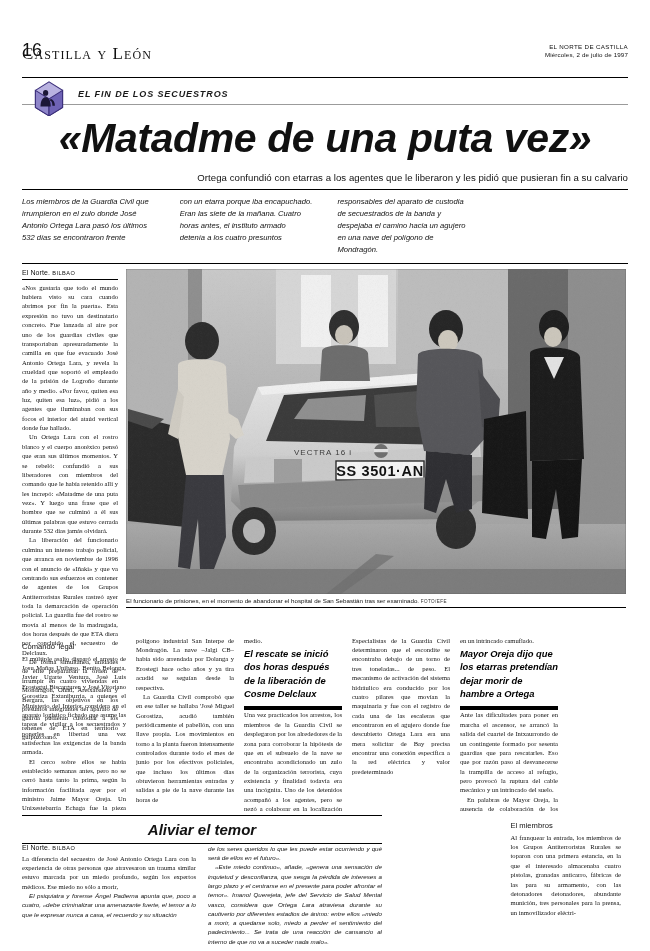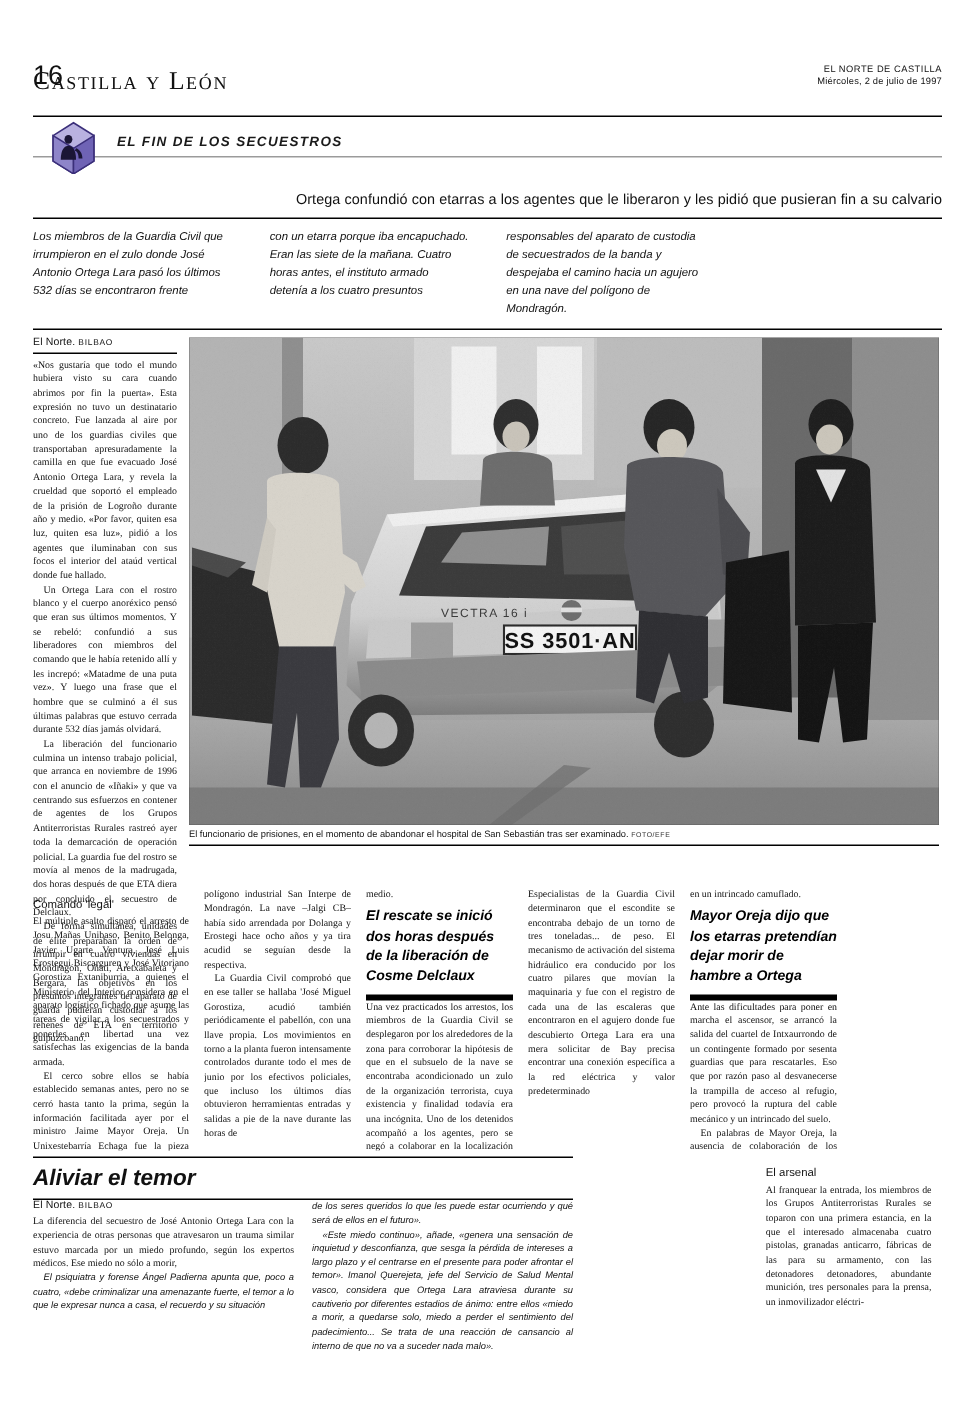--- a/index.html
+++ b/index.html
@@ -141,21 +141,21 @@
   }
   .pullquote-rule { border-top: 4px solid #000; margin-top:2px; }
 
   
   .bottomzone { display:flex; gap: 9px; margin-top: 4px; }
   .feature { width: 360px; }
   .feature-rule-top { border-top:1px solid #000; }
   .feature-title {
     font-family:"Liberation Sans", sans-serif;
     font-style: italic; font-weight:700;
-    font-size: 15px; text-align:left; margin: 5px 0 5px;
+    font-size: 15px; text-align:center; margin: 5px 0 5px;
   }
   .feature-cols {
     display:grid; grid-template-columns: 1fr 1fr; gap: 0 12px;
   }
   .feature-cols .bodytext.it {
     font-family:"Liberation Sans", sans-serif;
     font-style: italic; font-size: 6.2px; line-height:1.5;
   }
   .tail { width: 230px; display:grid; grid-template-columns: 1fr 1fr; gap:0 9px;}
 </style>
@@ -184,20 +184,21 @@
         <g fill="#1b1636">
           <ellipse cx="16" cy="15" rx="3.1" ry="3.4"></ellipse>
           <path d="M10 31 C10 23 13 20 16 20 C19 20 22 23 22 31 Z"></path>
           <path d="M22 22 C25 23 27 26 27 30 L24 30 C24 27 23 24 21 24 Z"></path>
         </g>
       </svg>
     </div>
     <div class="kicker-label">EL FIN DE LOS SECUESTROS</div>
   </div>
 
+  <div class="headline">«Matadme de una puta vez»</div>
   <div class="subhead">Ortega confundió con etarras a los agentes que le liberaron y les pidió que pusieran fin a su calvario</div>
   <div class="rule-thin"></div>
 
   <div class="lead">
     <p>Los miembros de la Guardia Civil que irrumpieron en el zulo donde José Antonio Ortega Lara pasó los últimos 532 días se encontraron frente</p>
     <p>con un etarra porque iba encapuchado. Eran las siete de la mañana. Cuatro horas antes, el instituto armado detenía a los cuatro presuntos</p>
     <p>responsables del aparato de custodia de secuestrados de la banda y despejaba el camino hacia un agujero en una nave del polígono de Mondragón.</p>
   </div>
   <div class="rule-lead"></div>
 
@@ -380,19 +381,19 @@
         <div>
           <p class="bodytext it">de los seres queridos lo que les puede estar ocurriendo y qué será de ellos en el futuro».</p>
           <p class="bodytext it">«Este miedo continuo», añade, «genera una sensación de inquietud y desconfianza, que sesga la pérdida de intereses a largo plazo y el centrarse en el presente para poder afrontar el temor». Imanol Querejeta, jefe del Servicio de Salud Mental vasco, considera que Ortega Lara atraviesa durante su cautiverio por diferentes estadios de ánimo: entre ellos «miedo a morir, a quedarse solo, miedo a perder el sentimiento del padecimiento... Se trata de una reacción de cansancio al interno de que no va a suceder nada malo».</p>
         </div>
       </div>
     </div>
 
     <div class="tail">
       <div></div>
       <div>
-        <div class="sub-h">El arsenal</div>
+        <div class="sub-h">El miembros</div>
         <p class="bodytext">Al franquear la entrada, los miembros de los Grupos Antiterroristas Rurales se toparon con una primera estancia, en la que el interesado almacenaba cuatro pistolas, granadas anticarro, fábricas de las para su armamento, con las detonadores detonadores, abundante munición, tres personales para la prensa, un inmovilizador eléctri-</p>
       </div>
     </div>
   </div>
 
 </div>
 
 </body></html>

